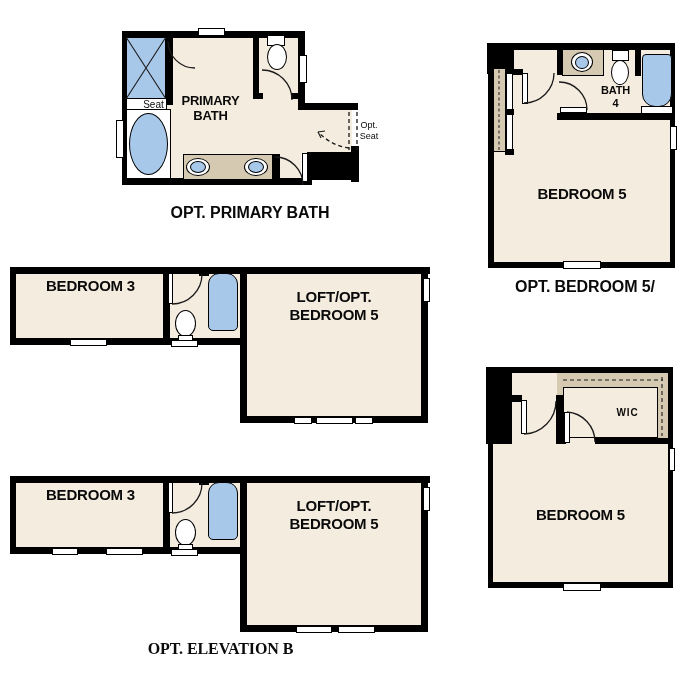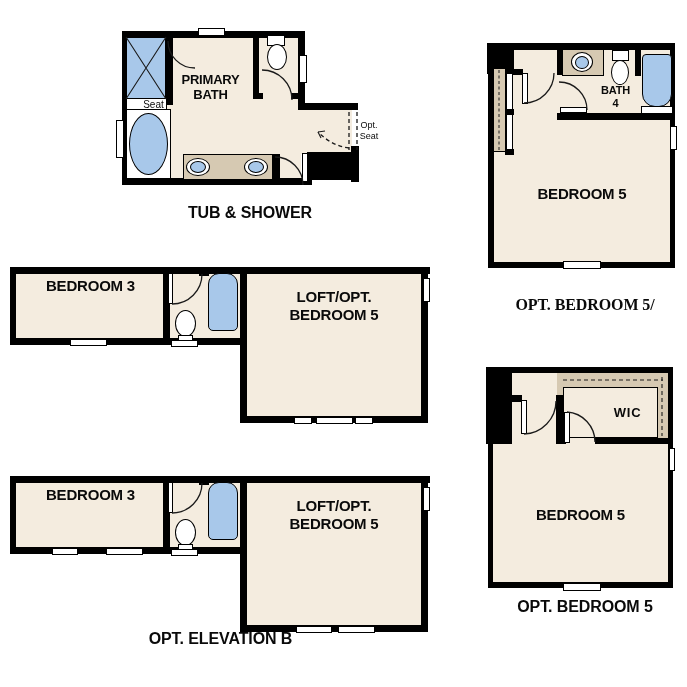--- a/index.html
+++ b/index.html
@@ -12,21 +12,21 @@
   .win { position:absolute; background:#fff; border:1px solid #000; }
   .ctr { position:absolute; background:var(--counter_tan,#d6c9b2); border:1.3px solid #000; }
   .wb  { position:absolute; background:#fff; border:1.3px solid #000; }
   .blue{ position:absolute; background:var(--fixture_blue,#a8c8ea); border:1.4px solid #000; }
   .oval{ border-radius:50%; }
   .tan { position:absolute; background:var(--counter_tan,#d6c9b2); }
   .lbl { position:absolute; color:#0a0a0a; font-weight:700; text-align:center; white-space:nowrap; letter-spacing:-0.2px; }
   .lbl13 { font-size:13px; line-height:15px; }
   .lbl15 { font-size:15px; line-height:18px; }
   .lbl11 { font-size:11px; line-height:13px; }
-  .lbl9  { font-size:13px;  line-height:11px; letter-spacing:0.8px; }
+  .lbl9  { font-size:10px;  line-height:11px; letter-spacing:0.8px; }
   .small { position:absolute; color:#0a0a0a; font-weight:400; text-align:center; white-space:nowrap; }
   .cap { position:absolute; color:#0a0a0a; font-weight:700; font-size:16px; line-height:18px; text-align:center; letter-spacing:-0.1px; }
   svg.ov { position:absolute; left:0; top:0; pointer-events:none; }
   svg.ov path, svg.ov line { fill:none; stroke:#1a1a1a; stroke-width:1.3; }
   .dash { stroke-dasharray:4 3; }
 </style>
 </head>
 <body>
 
 <div id="canvas">
@@ -73,30 +73,30 @@
     <svg class="ov" width="270" height="218" viewBox="0 0 270 218">
       <path d="M11,9 L51,71 M51,9 L11,71" style="stroke-width:1.1"></path>
       <path d="M 53,13 A 27 27 0 0 0 80,40"></path>
       <path d="M 147,42 A 30 30 0 0 1 177,72"></path>
       <path d="M 160,129 A 28 28 0 0 1 188,157"></path>
       <path class="dash" d="M 234,84 V 122 M 242,84 V 122"></path>
       <path class="dash" d="M 234,120 Q 217,118 203,104"></path>
       <path d="M 203,104 L 210,103 M 203,104 L 206,110" style="stroke-width:1.1"></path>
     </svg>
 
-    <div class="lbl lbl13" style="left:38px;top:44px;width:115px;">
+    <div class="lbl lbl13" style="left:38px;top:65px;width:115px;">
       <div>PRIMARY</div>
       <div>BATH</div>
     </div>
     <div class="small" style="left:238px;top:92px;width:32px;font-size:9px;line-height:10.5px;">
       <div>Opt.</div>
       <div>Seat</div>
     </div>
     <div class="cap" style="left:0;top:176px;width:270px;">
-      <div>TUB &amp; SHOWER</div>
+      <div>OPT. PRIMARY BATH</div>
     </div>
   </div>
 
   <div class="plan" style="left:8px;top:264px;width:425px;height:185px;">
     <div class="rm" style="left:5px;top:8px;width:155px;height:71px;"></div>
     <div class="rm" style="left:160px;top:8px;width:72px;height:71px;"></div>
     <div class="rm" style="left:235px;top:8px;width:182px;height:149px;"></div>
 
     <div class="w" style="left:2px;top:3px;width:420px;height:7px;"></div>
     <div class="w" style="left:2px;top:3px;width:6px;height:78px;"></div>
@@ -158,21 +158,21 @@
 
     <svg class="ov" width="425" height="190" viewBox="0 0 425 190">
       <path d="M 164,43 A 30 30 0 0 0 194,13"></path>
     </svg>
 
     <div class="lbl lbl15" style="left:5px;top:16px;width:155px;">BEDROOM 3</div>
     <div class="lbl lbl15" style="left:235px;top:27px;width:182px;">
       <div>LOFT/OPT.</div>
       <div>BEDROOM 5</div>
     </div>
-    <div class="cap" style="left:0;top:160px;width:425px;">OPT. ELEVATION B</div>
+    <div class="cap" style="left:0;top:170px;width:425px;font-family:Liberation Serif, serif;">OPT. ELEVATION B</div>
   </div>
 
   <div class="plan" style="left:485px;top:40px;width:200px;height:278px;">
     <div class="rm" style="left:9px;top:10px;width:176px;height:212px;"></div>
 
     <div class="w" style="left:3px;top:3px;width:187px;height:7px;"></div>
     <div class="w" style="left:3px;top:3px;width:6px;height:225px;"></div>
     <div class="w" style="left:3px;top:222px;width:187px;height:6px;"></div>
     <div class="w" style="left:185px;top:3px;width:5px;height:225px;"></div>
     <div class="w" style="left:2px;top:3px;width:27px;height:31px;"></div>
@@ -205,21 +205,21 @@
       <path d="M 39,63 A 30 30 0 0 0 69,33"></path>
       <path d="M 102,70 A 28 28 0 0 0 74,42"></path>
       <path class="dash" d="M 14,30 V 110" style="stroke-width:1;stroke-dasharray:3 2.5;"></path>
     </svg>
 
     <div class="lbl lbl11" style="left:103px;top:44px;width:55px;">
       <div>BATH</div>
       <div>4</div>
     </div>
     <div class="lbl lbl15" style="left:9px;top:145px;width:176px;">BEDROOM 5</div>
-    <div class="cap" style="left:0;top:256px;width:200px;font-family:Liberation Serif, serif;">
+    <div class="cap" style="left:0;top:238px;width:200px;">
       <div>OPT. BEDROOM 5/</div>
     </div>
   </div>
 
   <div class="plan" style="left:485px;top:364px;width:200px;height:258px;">
     <div class="rm" style="left:8px;top:9px;width:175px;height:209px;"></div>
     <div class="tan" style="left:72px;top:9px;width:111px;height:65px;"></div>
     <div class="rm" style="left:78px;top:23px;width:95px;height:51px;border:1.3px solid #000;"></div>
 
     <div class="w" style="left:3px;top:3px;width:185px;height:6px;"></div>
@@ -239,16 +239,15 @@
     <div class="wb" style="left:79px;top:48px;width:6px;height:31px;"></div>
 
     <svg class="ov" width="200" height="258" viewBox="0 0 200 258">
       <path d="M 39,70 A 33 33 0 0 0 71,37"></path>
       <path d="M 82,48 A 30 30 0 0 1 110,78"></path>
       <path class="dash" d="M 78,16 H 178 M 177,13 V 72" style="stroke-width:1.1;"></path>
     </svg>
 
     <div class="lbl lbl9" style="left:110px;top:43px;width:65px;">WIC</div>
     <div class="lbl lbl15" style="left:8px;top:142px;width:175px;">BEDROOM 5</div>
-    <div class="cap" style="left:0;top:234px;width:200px;">OPT. BEDROOM 5</div>
   </div>
 
 </div>
 
 </body></html>

